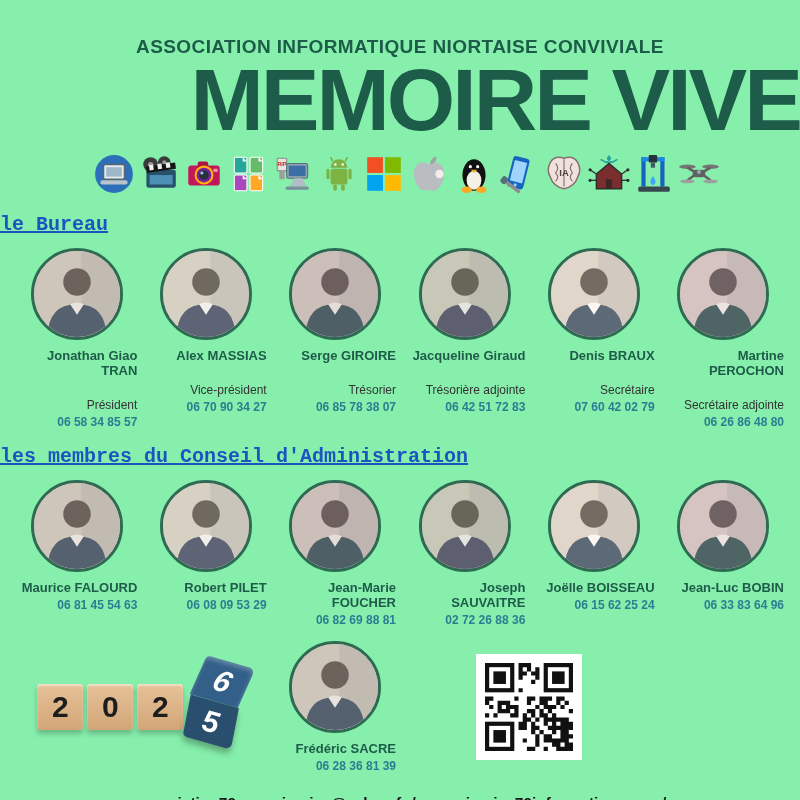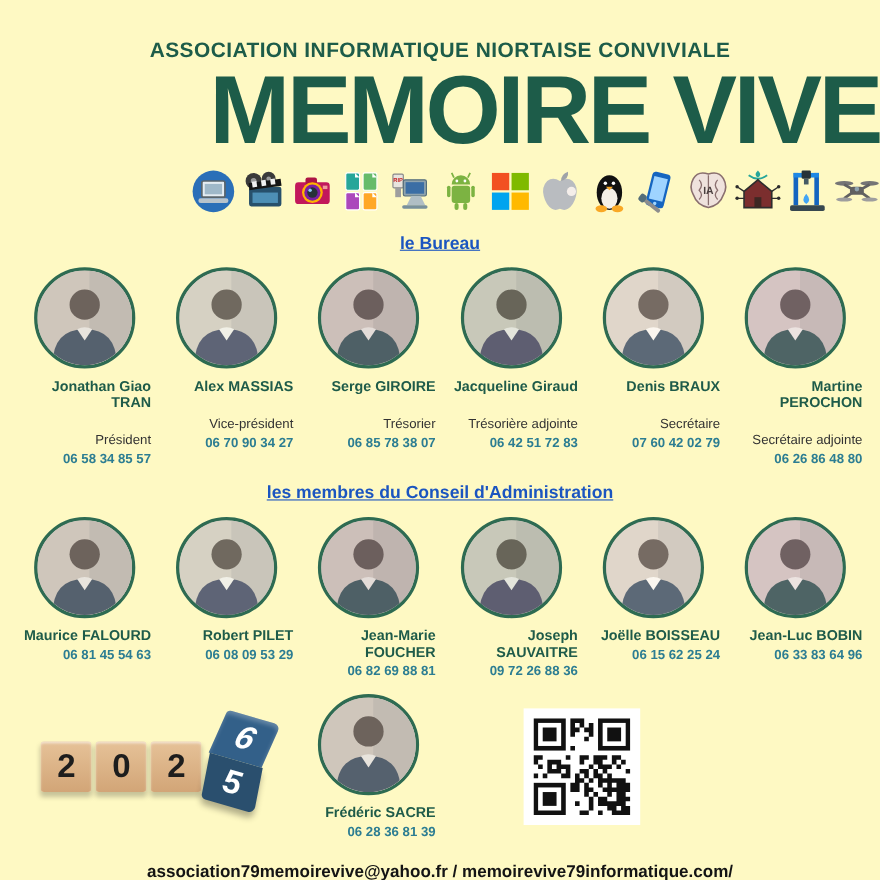--- a/index.html
+++ b/index.html
@@ -1,28 +1,28 @@
 <!DOCTYPE html>
 <html><head>
 <meta charset="utf-8">
 <style>
   html,body{margin:0;padding:0;}
   body{font-family:"Liberation Sans", sans-serif; background:#e9e2df;}
-  .poster{width:800px;height:800px;background:#fef9c3;overflow:hidden;position:relative;margin:0 auto;}
+  .poster{width:800px;height:800px;background:#86efac;overflow:hidden;position:relative;margin:0 auto;}
 
   
   .subtitle{padding-top:36px;text-align:center;font-size:19px;font-weight:bold;color:#1d5c49;letter-spacing:.4px;}
   .title{text-align:right;font-size:88px;line-height:.92;font-weight:bold;color:#1d5c49;letter-spacing:-3px;margin-top:2px;}
 
   
-  .icons-row{display:flex;justify-content:flex-end;align-items:center;gap:3px;margin-top:10px;height:46px;padding-left:12px;}
+  .icons-row{display:flex;justify-content:center;align-items:center;gap:3px;margin-top:10px;height:46px;padding-left:12px;}
   .icons-row svg{width:42px;height:42px;display:block;}
 
   
-  .sec-heading{text-align:center;font-size:16px;font-weight:bold;color:#1b55c0;text-decoration:underline;margin:16px 0 12px;}
+  .sec-heading{font-size:20px;font-weight:bold;color:#1b55c0;text-decoration:underline;margin:16px 0 12px;font-family:Liberation Mono, monospace;}
 
   
   .grid{display:grid;grid-template-columns:repeat(6,1fr);column-gap:8px;padding:0 16px;}
   .card{text-align:right;}
   .avatar{width:86px;height:86px;border-radius:50%;border:3px solid #2e6b52;overflow:hidden;margin:0 auto;background:#cfc8bf;}
   .avatar svg{width:100%;height:100%;display:block;}
   .grid .card:nth-child(2) .avatar svg{filter:hue-rotate(15deg) brightness(1.05);}
   .grid .card:nth-child(3) .avatar svg{filter:hue-rotate(-20deg) brightness(.97);}
   .grid .card:nth-child(4) .avatar svg{filter:hue-rotate(30deg);}
   .grid .card:nth-child(5) .avatar svg{filter:brightness(1.08);}
@@ -301,21 +301,21 @@
       <div class="mname">Jean-Marie FOUCHER</div>
       <div class="mphone">06 82 69 88 81</div>
     </div>
     <div class="card">
       <div class="avatar">
           <svg viewBox="0 0 100 100">
             <use href="#avatar-sil"></use>
           </svg>
         </div>
       <div class="mname">Joseph SAUVAITRE</div>
-      <div class="mphone">09 72 26 88 36</div>
+      <div class="mphone">02 72 26 88 36</div>
     </div>
     <div class="card">
       <div class="avatar">
           <svg viewBox="0 0 100 100">
             <use href="#avatar-sil"></use>
           </svg>
         </div>
       <div class="mname">Joëlle BOISSEAU</div>
       <div class="mphone">06 15 62 25 24</div>
     </div>

